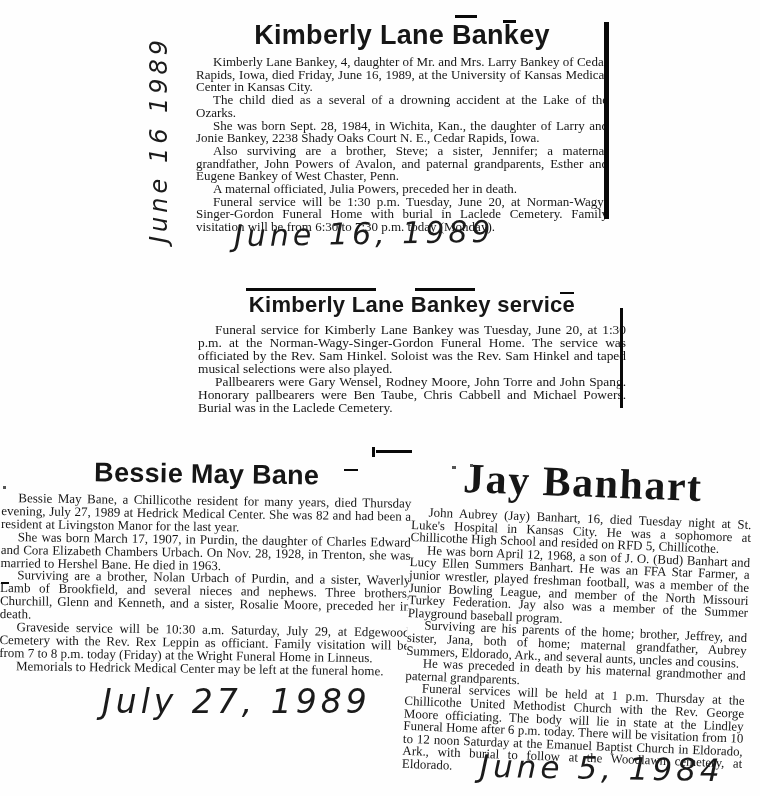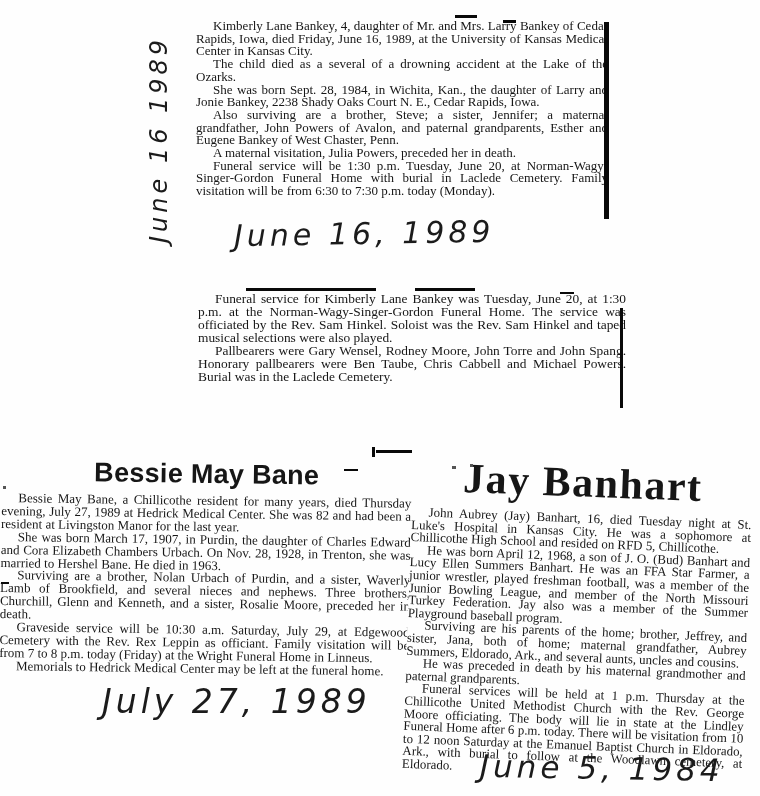--- a/index.html
+++ b/index.html
@@ -51,40 +51,42 @@
   }
   .mark{position:absolute;background:#090909;}
   .speck{position:absolute;background:#555;}
 </style>
 </head>
 <body>
 
 <div class="canvas">
 
   <div class="clip c1" style="left:196px;top:20px;width:412px;">
+    <h2 class="clip-title-sans">Kimberly Lane Bankey</h2>
     <div class="body-text">
         <p class="para">Kimberly Lane Bankey, 4, daughter of Mr. and Mrs. Larry Bankey of Cedar Rapids, Iowa, died Friday, June 16, 1989, at the University of Kansas Medical Center in Kansas City.</p>
         <p class="para">The child died as a several of a drowning accident at the Lake of the Ozarks.</p>
         <p class="para">She was born Sept. 28, 1984, in Wichita, Kan., the daughter of Larry and Jonie Bankey, 2238 Shady Oaks Court N. E., Cedar Rapids, Iowa.</p>
         <p class="para">Also surviving are a brother, Steve; a sister, Jennifer; a maternal grandfather, John Powers of Avalon, and paternal grandparents, Esther and Eugene Bankey of West Chaster, Penn.</p>
-        <p class="para">A maternal visitation, Julia Powers, preceded her in death.</p>
+        <p class="para">A maternal officiated, Julia Powers, preceded her in death.</p>
         <p class="para">Funeral service will be 1:30 p.m. Tuesday, June 20, at Norman-Wagy-Singer-Gordon Funeral Home with burial in Laclede Cemetery. Family visitation will be from 6:30 to 7:30 p.m. today (Monday).</p>
       </div>
   </div>
 
   <div class="mark" style="left:604px;top:22px;width:5px;height:197px;"></div>
   <div class="mark" style="left:455px;top:15px;width:22px;height:3px;"></div>
   <div class="mark" style="left:503px;top:20px;width:13px;height:3px;"></div>
 
   <div class="handwriting" style="position:absolute;left:62px;top:120px;width:206px;height:40px;
               font-size:24px;transform:rotate(-90deg);text-align:center;">June 16 1989</div>
 
   <div class="handwriting" style="position:absolute;left:234px;top:216px;font-size:30px;transform:rotate(-1deg);">June 16, 1989</div>
 
   <div class="clip c2" style="left:198px;top:292px;width:428px;">
+    <h2 class="clip-title-sans">Kimberly Lane Bankey service</h2>
     <div class="body-text">
         <p class="para">Funeral service for Kimberly Lane Bankey was Tuesday, June 20, at 1:30 p.m. at the Norman-Wagy-Singer-Gordon Funeral Home. The service was officiated by the Rev. Sam Hinkel. Soloist was the Rev. Sam Hinkel and taped musical selections were also played.</p>
         <p class="para">Pallbearers were Gary Wensel, Rodney Moore, John Torre and John Spang. Honorary pallbearers were Ben Taube, Chris Cabbell and Michael Powers. Burial was in the Laclede Cemetery.</p>
       </div>
   </div>
 
   <div class="mark" style="left:246px;top:288px;width:130px;height:3px;"></div>
   <div class="mark" style="left:415px;top:288px;width:60px;height:3px;"></div>
   <div class="mark" style="left:560px;top:292px;width:14px;height:2px;"></div>
   <div class="mark" style="left:620px;top:308px;width:3px;height:100px;"></div>

